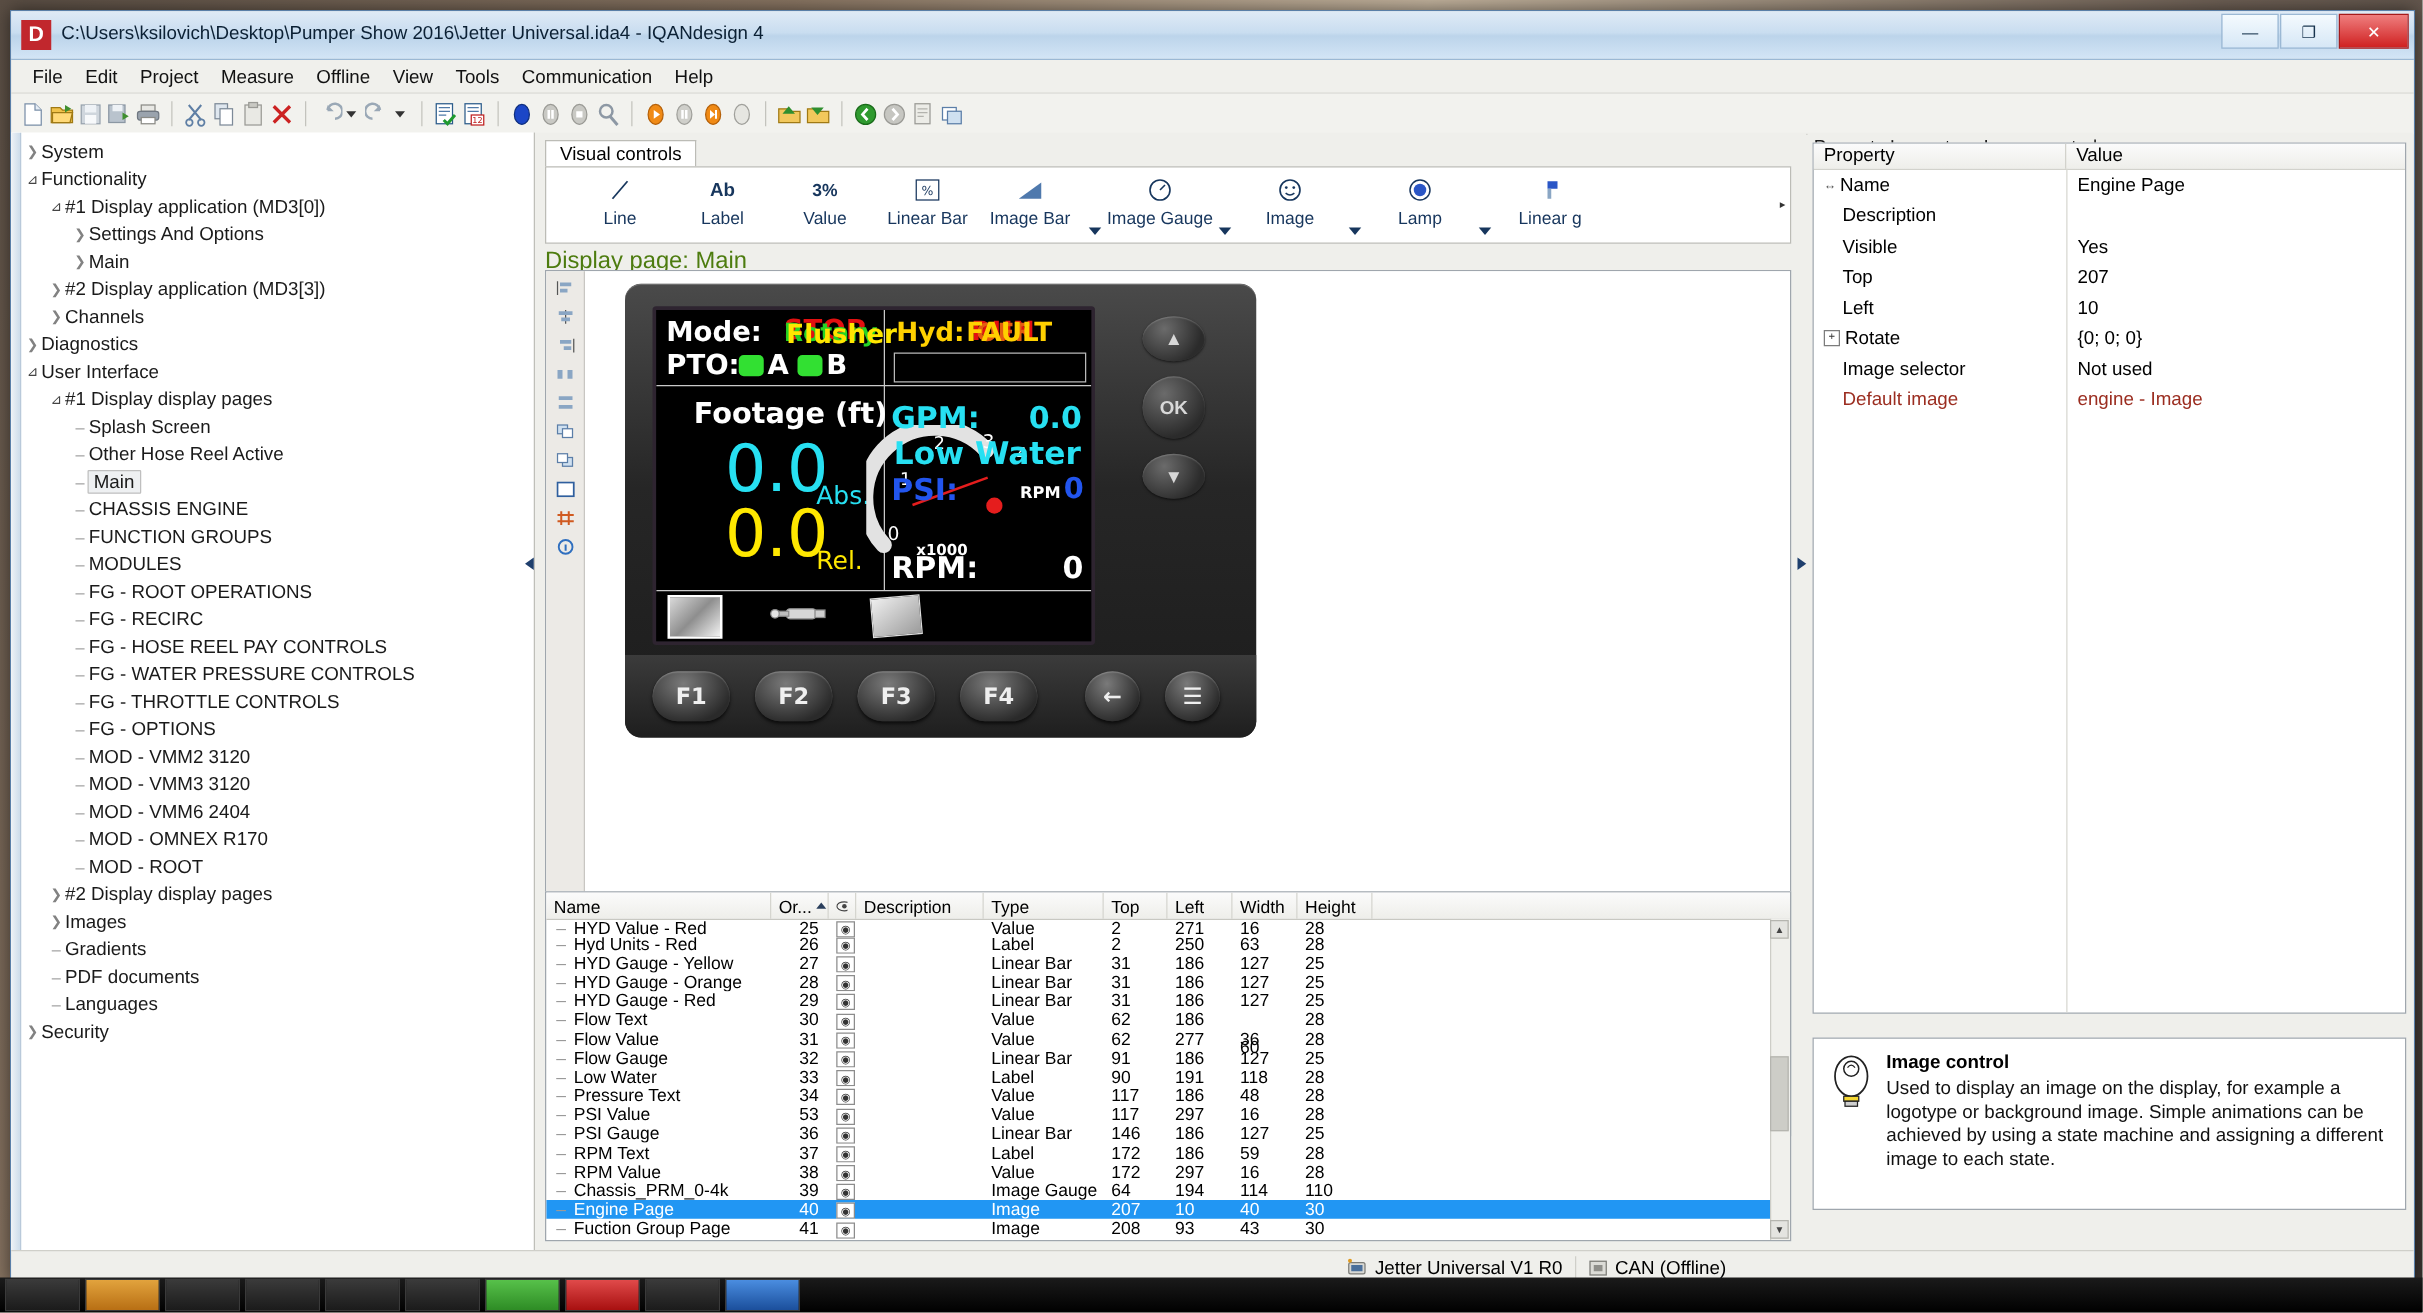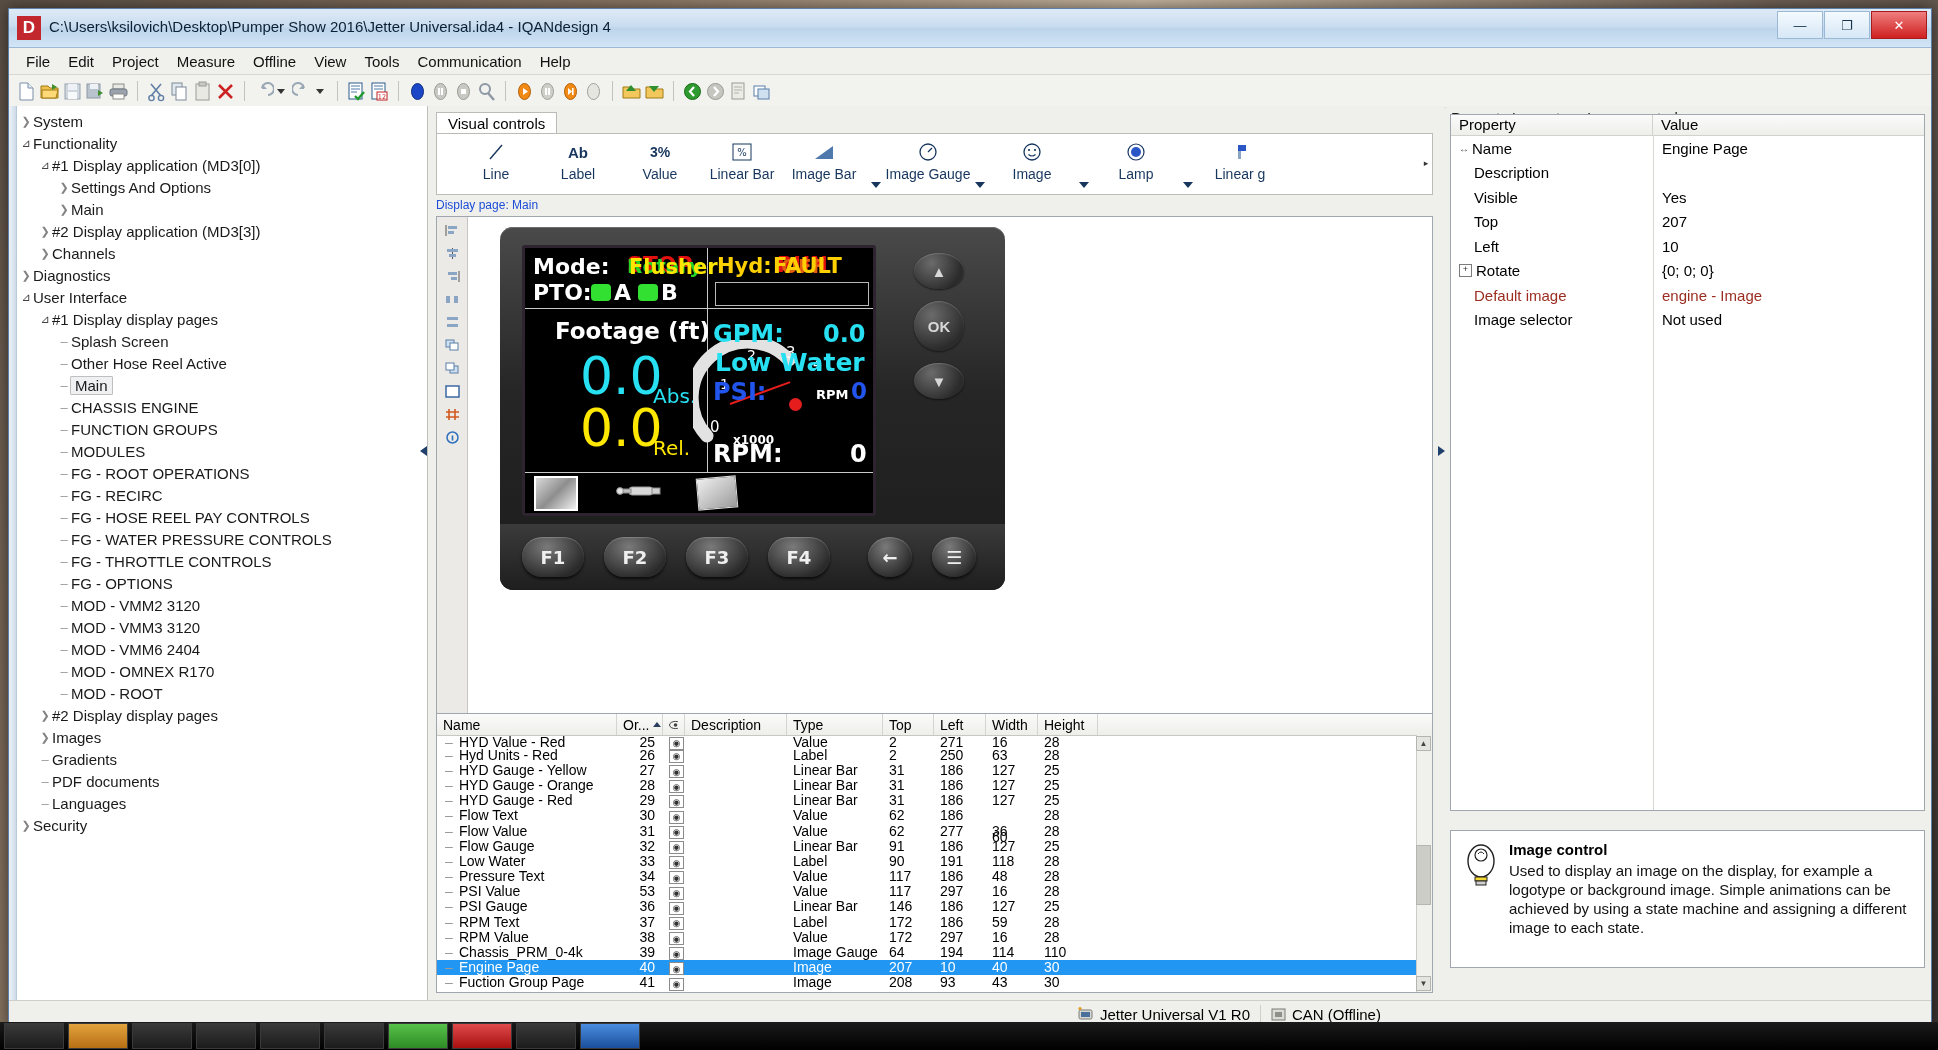--- a/index.html
+++ b/index.html
@@ -73,21 +73,21 @@
   .vc-panel{position:absolute;left:8px;top:27px;right:12px;height:60px;border:1px solid #bcbcb6;background:#fff;}
   .vc-row{display:flex;align-items:flex-start;height:100%;padding-left:18px;overflow:hidden;}
   .vc-item{width:82px;display:flex;flex-direction:column;align-items:center;padding-top:6px;text-align:center;}
   .vc-ico{height:24px;display:flex;align-items:center;justify-content:center;}
   .vc-lbl{font-size:14px;color:#17365d;margin-top:2px;white-space:nowrap;}
   .vc-drop{width:22px;height:58px;display:flex;align-items:center;justify-content:center;padding-top:22px;}
   .vc-scroll{position:absolute;right:1px;top:18px;width:10px;height:22px;
      display:flex;align-items:center;justify-content:center;font-size:9px;color:#333;}
 
   
-  .dp-label{position:absolute;left:8px;top:92px;font-size:12px;color:#1d4ed8;}
+  .dp-label{position:absolute;left:8px;top:92px;font-size:19px;color:#4d7c0f;}
   .canvas-outer{position:absolute;left:8px;top:110px;right:12px;bottom:92px;
     border:1px solid #9fa6ad;background:#fff;display:flex;}
   .canvas-rail{width:30px;background:#eceae6;border-right:1px solid #c8c6c2;
     display:flex;flex-direction:column;align-items:center;padding-top:6px;gap:9px;}
   .rail-ic{width:16px;height:14px;display:flex;align-items:center;justify-content:center;}
   .canvas-area{flex:1;position:relative;background:#fff;overflow:hidden;}
 
   
   .device{position:absolute;left:32px;top:10px;width:505px;height:363px;
     background:linear-gradient(180deg,#4a4a4a,#262626 45%,#1c1c1c);border-radius:13px;
@@ -1078,30 +1078,30 @@
               <div class="pi-row">
                 <div class="pi-pname">
                   <span class="pi-expander">+</span>
                   <span>Rotate</span>
                 </div>
                 <div class="pi-pval">{0; 0; 0}</div>
               </div>
               <div class="pi-row">
                 <div class="pi-pname">
                   <span style="display: inline-block; width: 11px;"></span>
-                  <span class="red">Default image</span>
-                </div>
-                <div class="pi-pval red">engine - Image</div>
+                  <span>Image selector</span>
+                </div>
+                <div class="pi-pval">Not used</div>
               </div>
               <div class="pi-row">
                 <div class="pi-pname">
                   <span style="display: inline-block; width: 11px;"></span>
-                  <span>Image selector</span>
-                </div>
-                <div class="pi-pval">Not used</div>
+                  <span class="red">Default image</span>
+                </div>
+                <div class="pi-pval red">engine - Image</div>
               </div>
             </div>
         </div>
 
         <div class="help-box">
           <svg class="help-ico" viewBox="0 0 36 44">
             <ellipse cx="18" cy="18" rx="13" ry="16" fill="#fff" stroke="#222" stroke-width="1.4"></ellipse>
             <circle cx="18" cy="12" r="6" fill="none" stroke="#222" stroke-width="1.2"></circle>
             <path d="M15 11q3-4 6 0" stroke="#222" fill="none"></path>
             <rect x="12" y="34" width="12" height="4" fill="#f5d733" stroke="#222" stroke-width="1"></rect>

